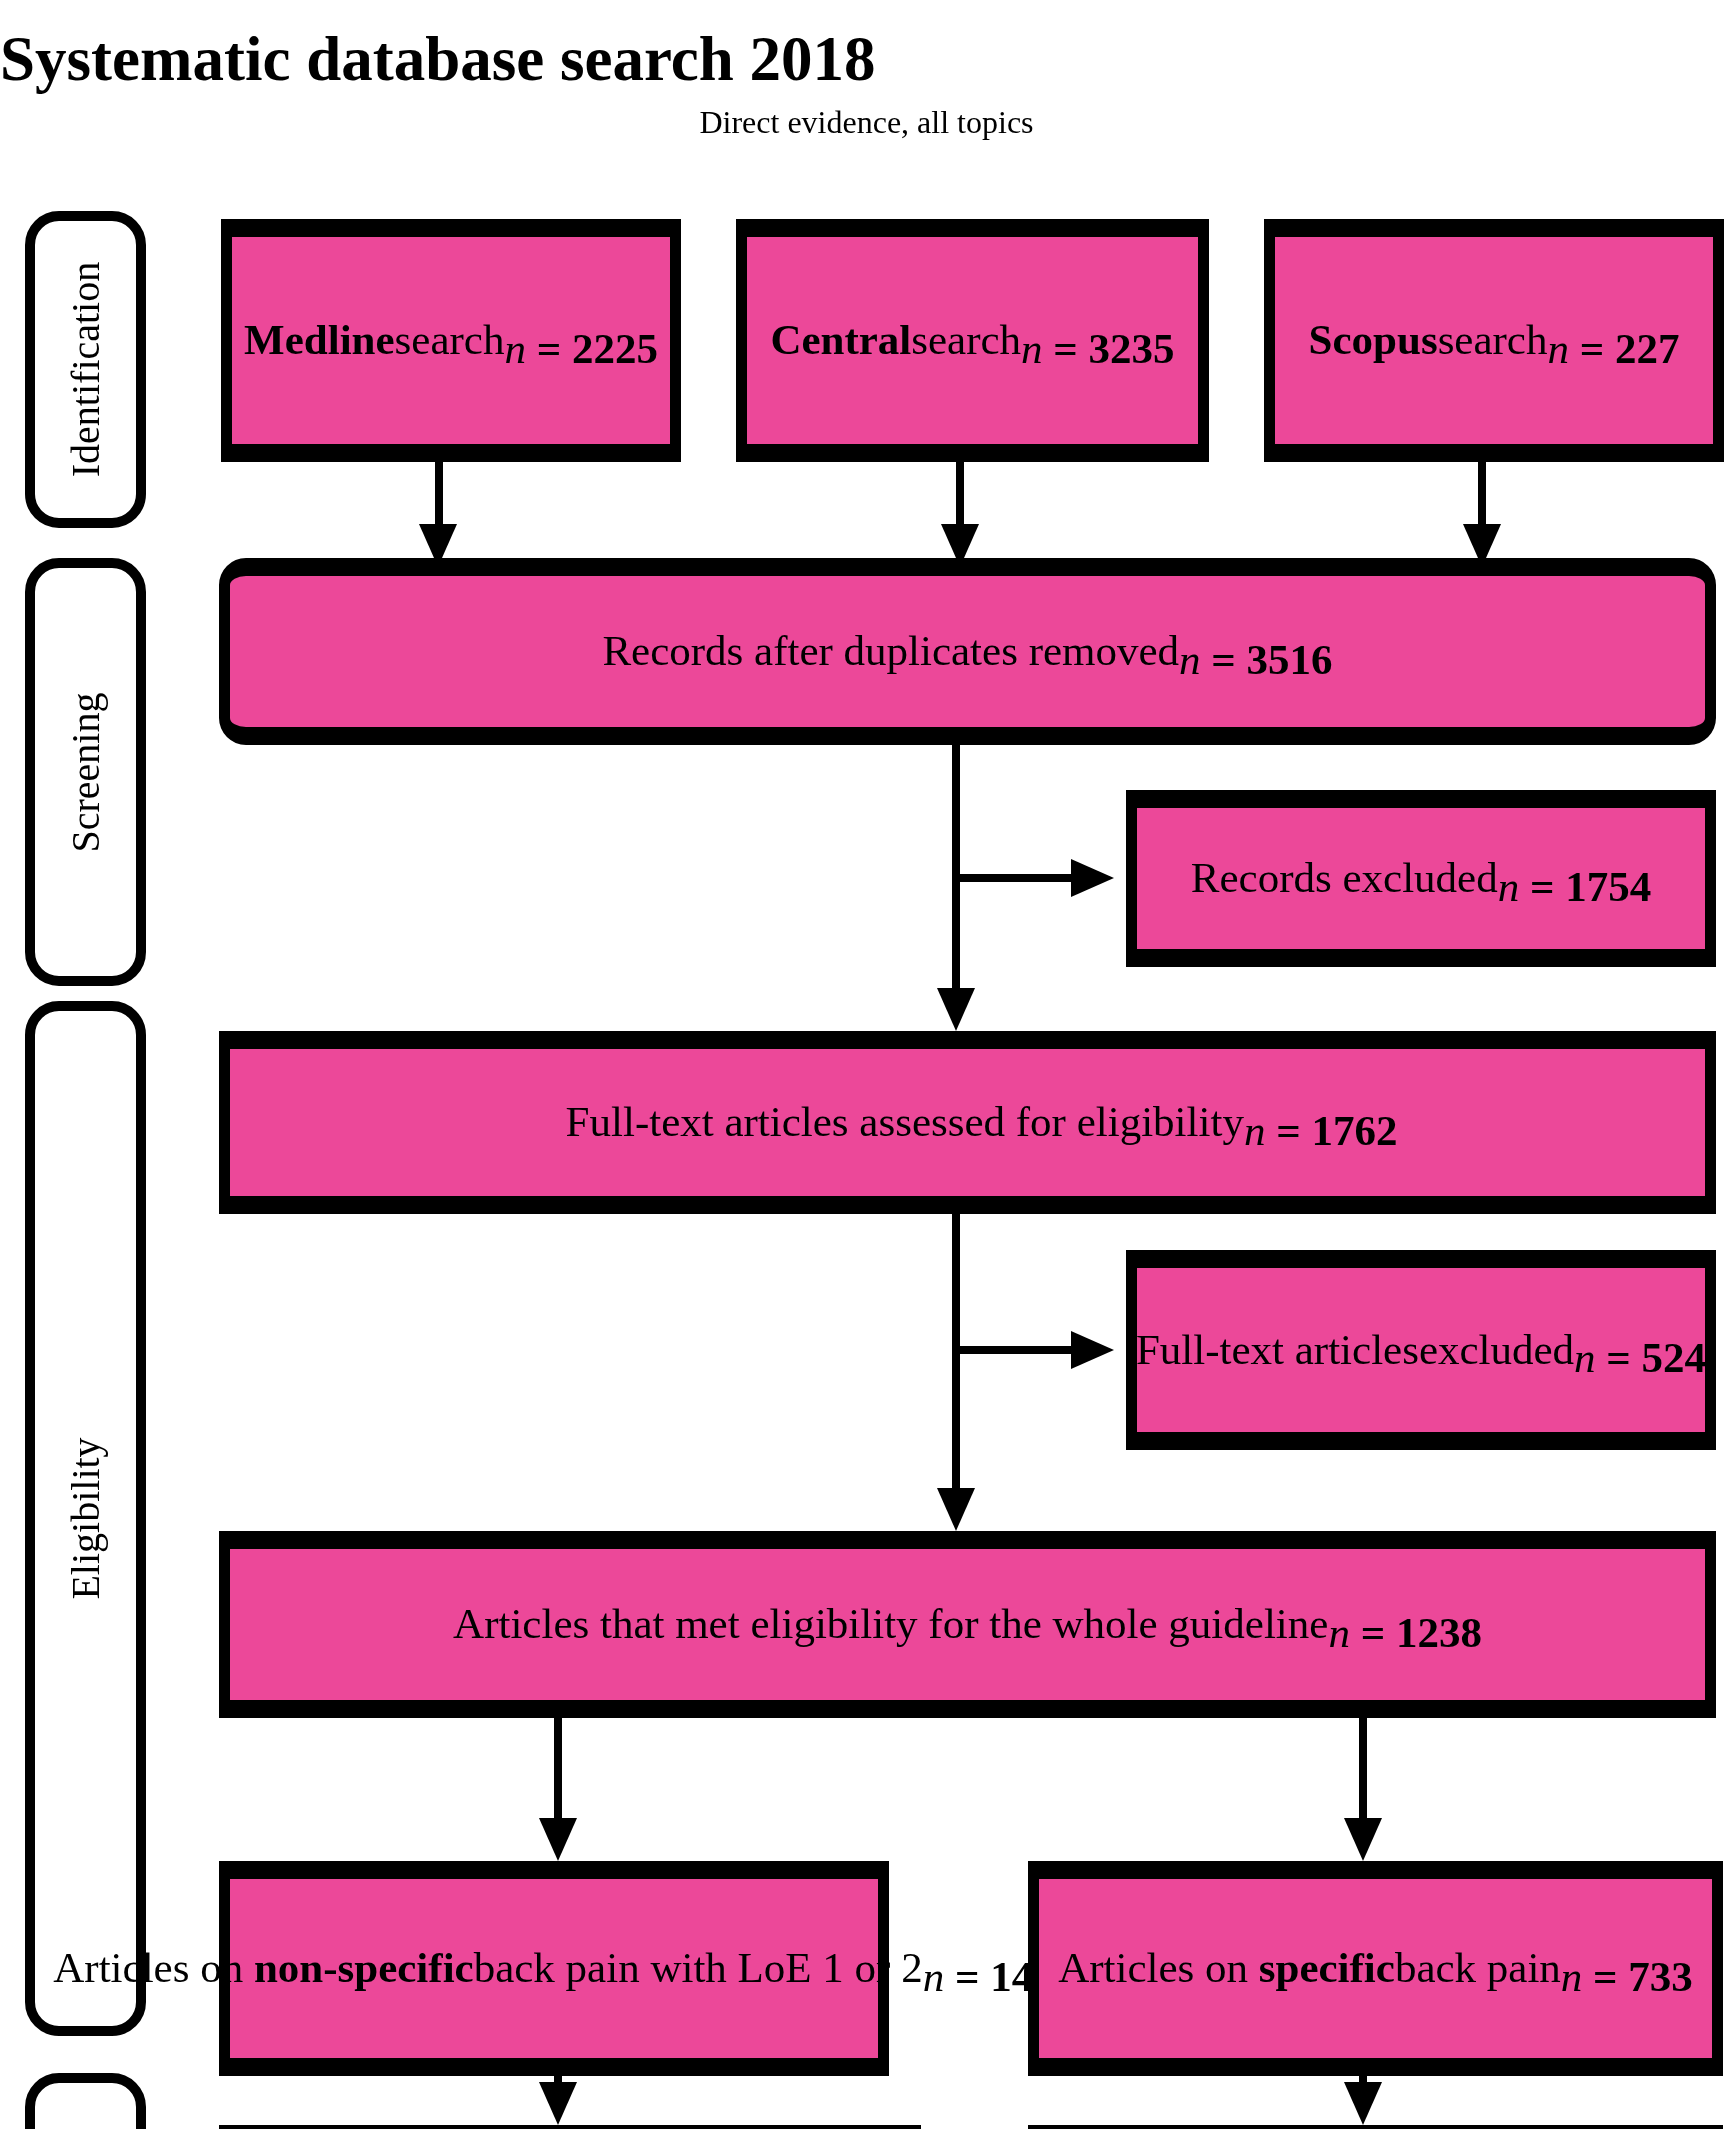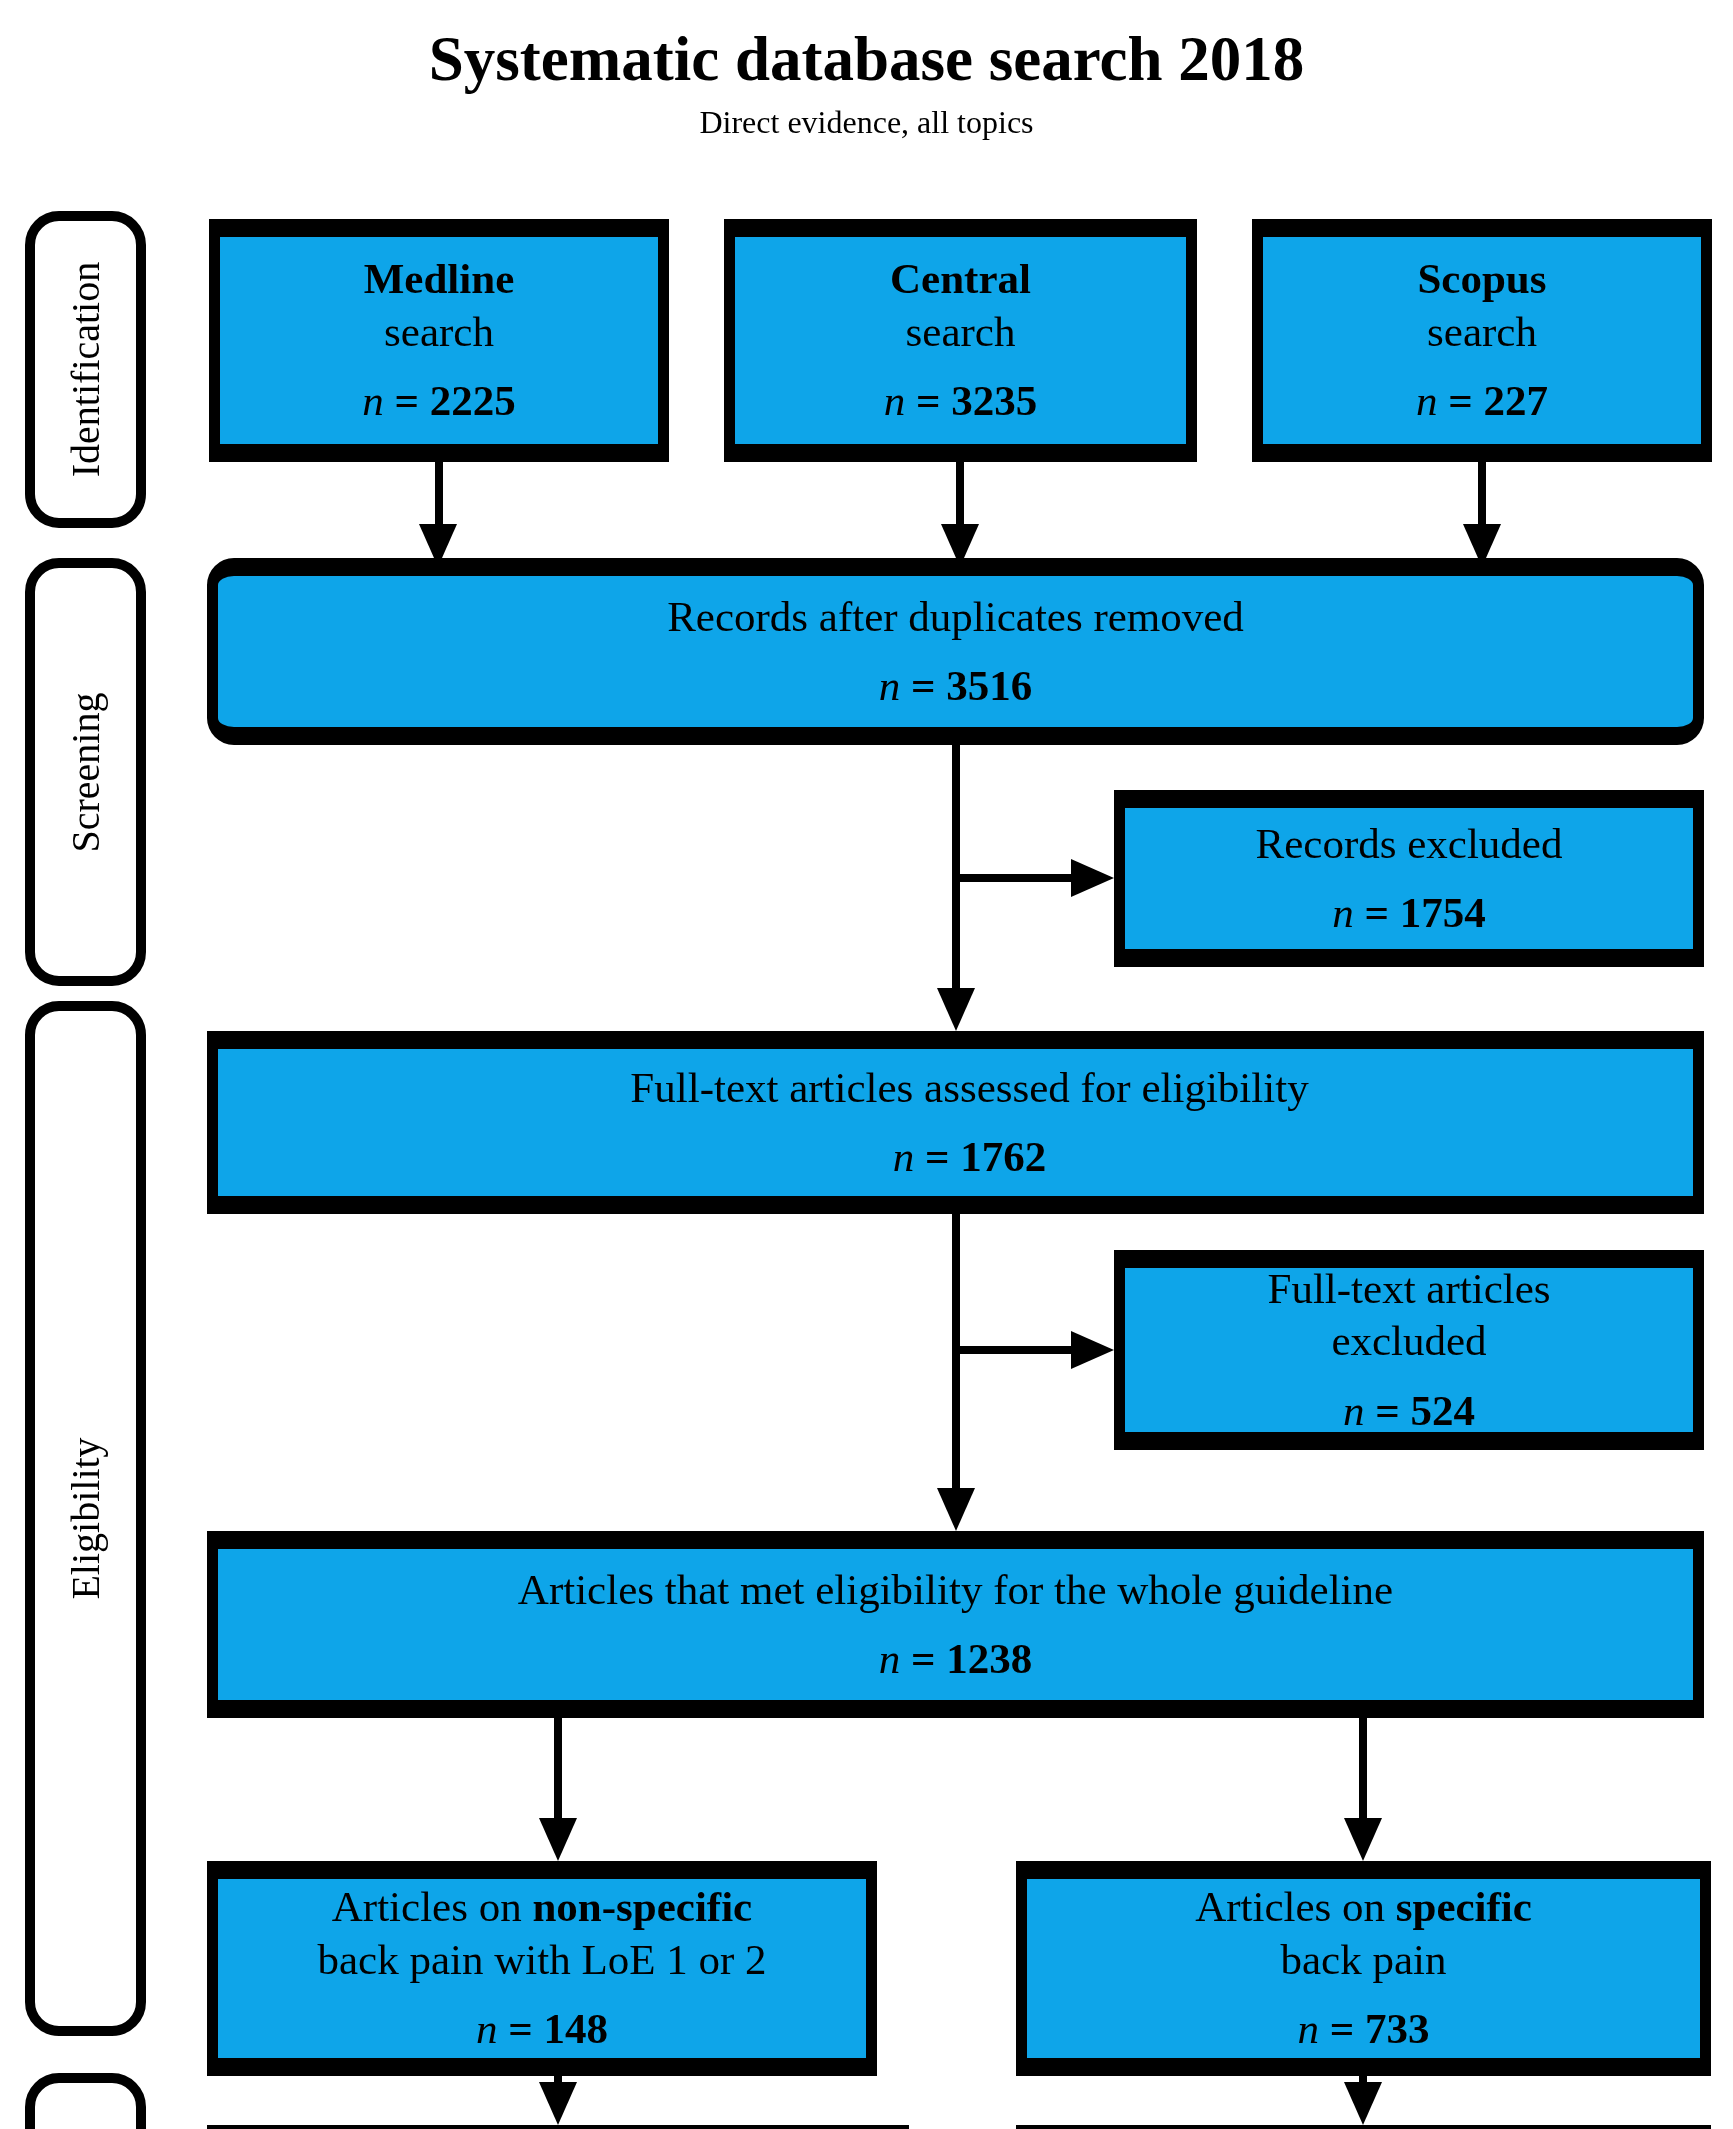--- a/index.html
+++ b/index.html
@@ -1,32 +1,32 @@
 <!DOCTYPE html>
 <html style="font-size:6.8px"><head>
 <meta charset="utf-8">
 <style>
   html,body{margin:0;padding:0;background:#ffffff;}
   #canvas{
     position:relative;width:1733px;height:2611px;background:#ffffff;
     font-family:"Liberation Serif","DejaVu Serif",serif;color:#000;
   }
   .title{
-    position:absolute;left:0;top:23.4px;width:100%;text-align:center;
+    position:absolute;left:0;top:23.4px;width:100%;text-align:left;
     font-size:63px;font-weight:bold;
   }
   .subtitle{
     position:absolute;left:0;top:104px;width:100%;text-align:center;
     font-size:32px;
   }
   .box{
-    position:absolute;box-sizing:border-box;background:#0ea5e9;
+    position:absolute;box-sizing:border-box;background:#ec4899;
     border:11px solid #000;border-top-width:18px;border-bottom-width:18px;
-    display:flex;flex-direction:column;align-items:center;justify-content:center;
-    text-align:center;font-size:43px;line-height:1.22;
+    display:flex;align-items:center;justify-content:center;
+    text-align:center;font-size:43px;line-height:1.22;margin-left:12px;
   }
   .bl{white-space:nowrap;}
   .bold{font-weight:bold;}
   .nline{margin-top:17px;white-space:nowrap;}
   .nline i{font-style:italic;}
   .nline b{font-weight:bold;}
   .side{
     position:absolute;box-sizing:border-box;border:10.2px solid #000;border-radius:34px;
     background:#fff;display:flex;align-items:center;justify-content:center;
   }

